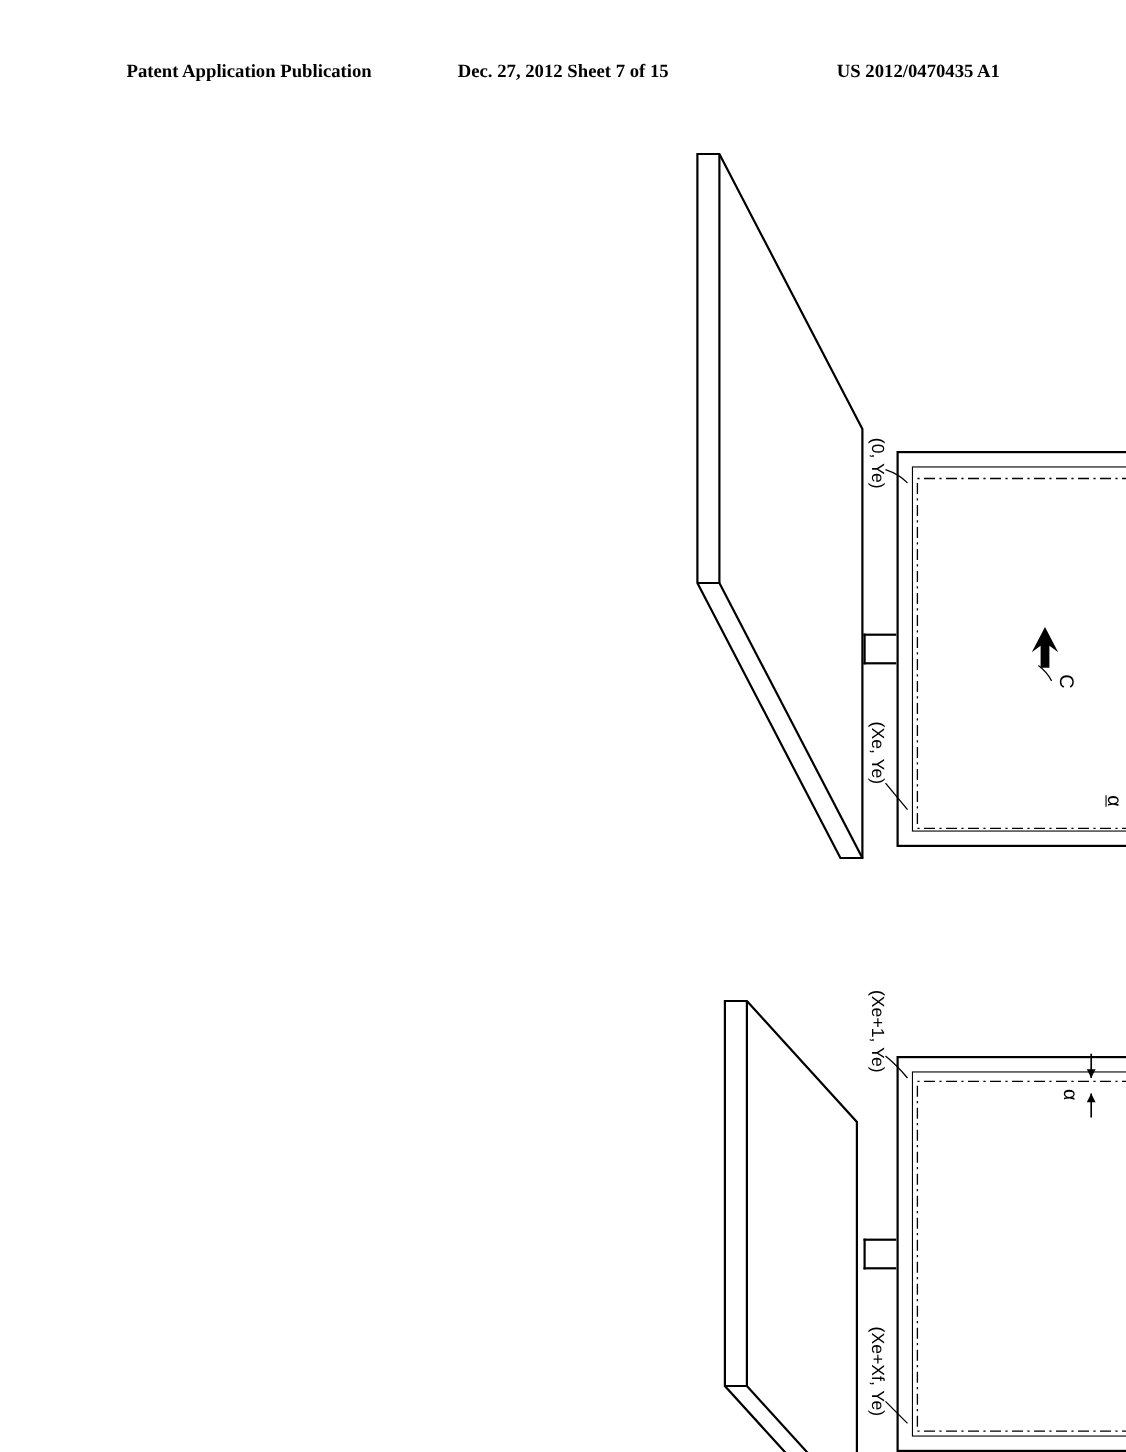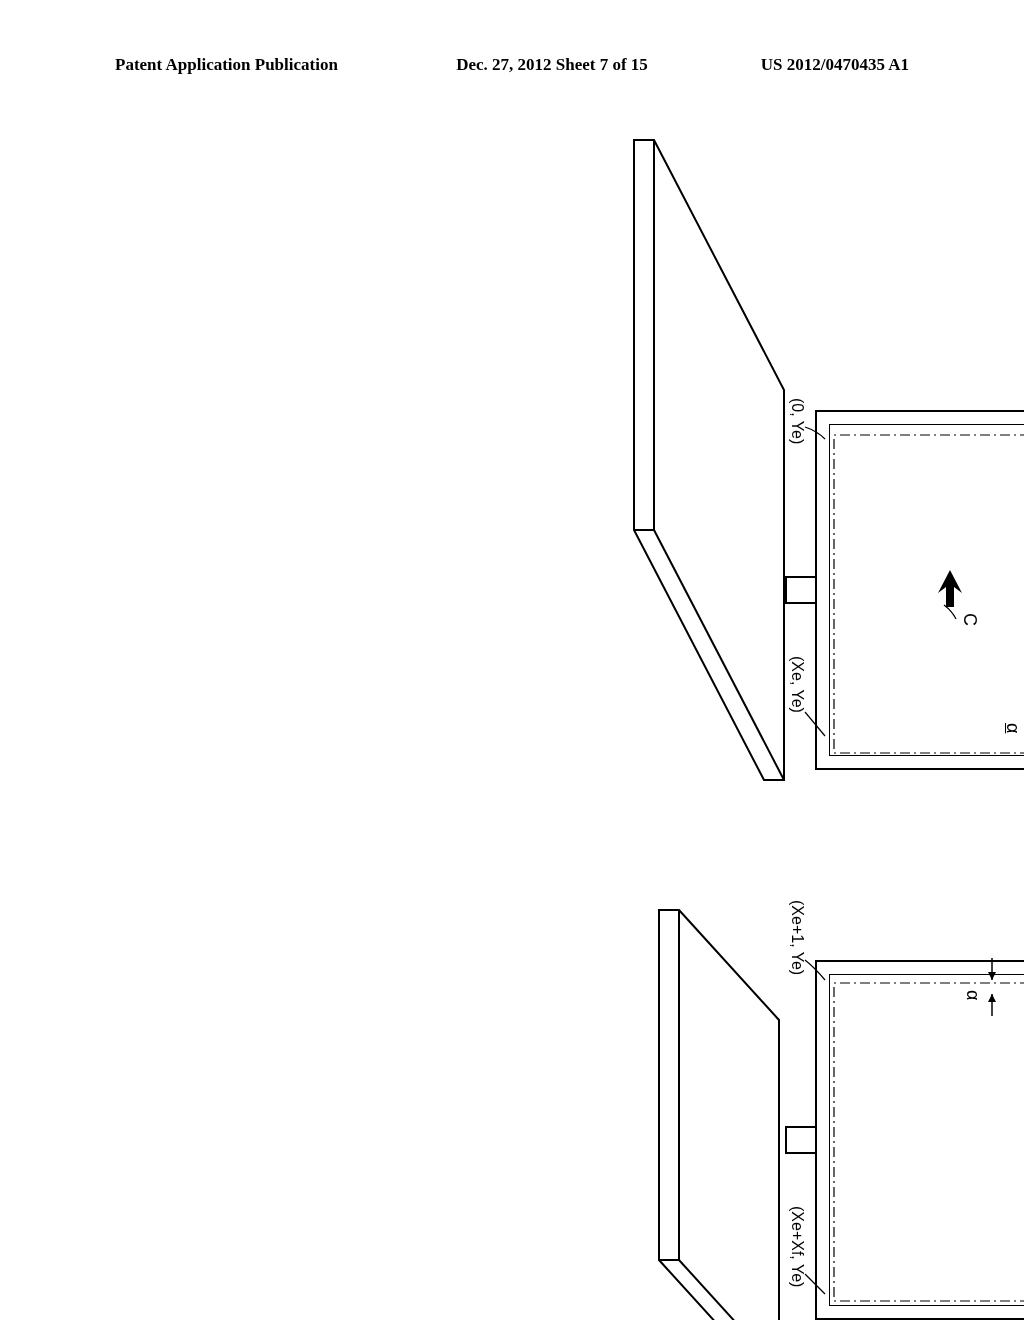--- a/index.html
+++ b/index.html
@@ -1,20 +1,20 @@
 <!DOCTYPE html>
 <html><head>
   <meta charset="utf-8">
   <style>
     * { box-sizing: border-box; margin: 0; padding: 0; }
     body { width: 1024px; height: 1320px; background: #fff; font-family: "Times New Roman", serif; position: relative; }
     
     .header { position: absolute; top: 55px; left: 0; width: 100%; display: flex; justify-content: space-between; padding: 0 115px; font-size: 17px; font-weight: bold; }
     .header-left { }
-    .header-center { position: absolute; left: 50%; transform: translateX(-50%); margin-left: 40px; }
+    .header-center { position: absolute; left: 50%; transform: translateX(-50%); }
     .header-right { }
     
     .figure-container { position: absolute; top: 130px; left: 120px; width: 800px; height: 1060px; transform: rotate(90deg) translateX(130px) translateY(-130px); }
     
     .monitors { position: absolute; top: 85px; left: 0; width: 100%; height: 600px; }
     
     .monitor { position: absolute; }
     .monitor-left { left: 20px; top: 0; }
     .monitor-right { left: 570px; top: 0; }
     

